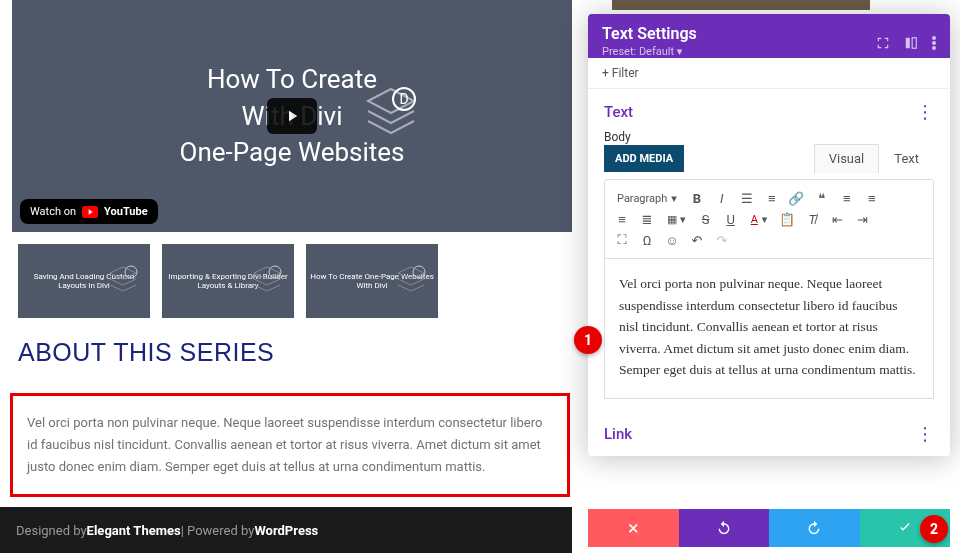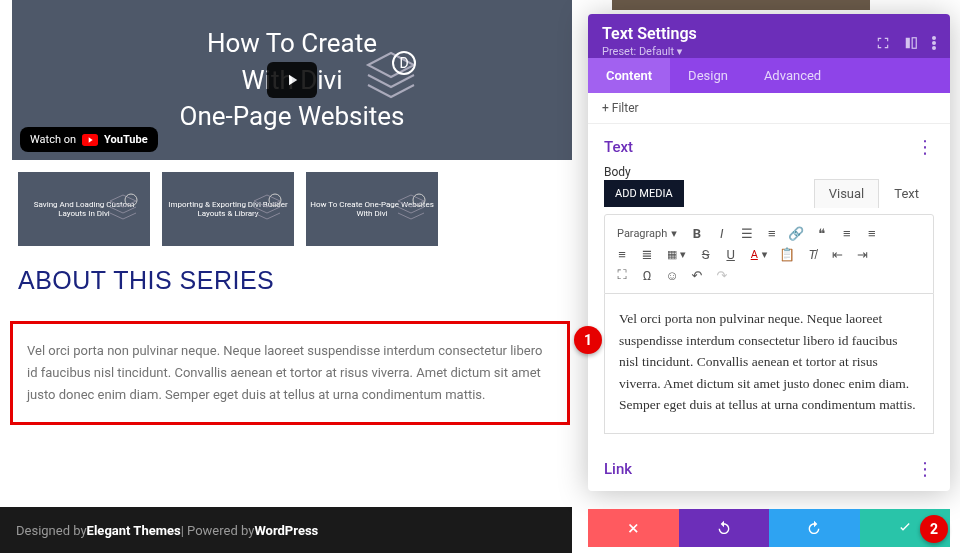--- a/index.html
+++ b/index.html
@@ -1,18 +1,18 @@
 <!DOCTYPE html>
 <html><head>
 <meta charset="utf-8">
 <style>
 *{box-sizing:border-box;margin:0;padding:0;font-family:-apple-system,BlinkMacSystemFont,"Segoe UI",Roboto,sans-serif}
 body{width:960px;height:553px;overflow:hidden;background:#fff;position:relative}
 .page-left{width:582px;float:left}
-.video-main{width:560px;height:160px;background:#4e5869;margin:0 0 12px 12px;position:relative;color:#fff;display:flex;flex-direction:column;align-items:center;justify-content:center}
+.video-main{width:560px;height:232px;background:#4e5869;margin:0 0 12px 12px;position:relative;color:#fff;display:flex;flex-direction:column;align-items:center;justify-content:center}
 .video-title{font-size:26px;font-weight:400;text-align:center;line-height:1.4}
 .play-circle{position:absolute;top:50%;left:50%;transform:translate(-50%,-50%);width:50px;height:36px;background:#000;border-radius:6px;display:flex;align-items:center;justify-content:center;opacity:.85}
 .play-circle svg{fill:#fff}
 .divi-logo-stack{position:absolute;right:150px;top:50%;transform:translateY(-50%)}
 .yt-watch{position:absolute;bottom:8px;left:8px;background:#000;color:#fff;font-size:11px;padding:6px 10px;border-radius:8px;display:flex;align-items:center;gap:6px}
 .thumbs{display:flex;gap:12px;margin:0 0 20px 18px}
 .thumb{width:132px;height:74px;background:#4e5869;position:relative;display:flex;align-items:center;justify-content:center;color:#fff;font-size:8px;text-align:center;padding:4px}
 .thumb .d-ico{position:absolute;right:10px}
 .series-heading{color:#1a237e;font-family:Impact,"Arial Black",sans-serif;font-size:25px;font-weight:400;letter-spacing:.5px;margin:10px 0 26px 18px}
 .body-text-box{border:3px solid #e60000;margin:0 12px 0 10px;padding:16px 14px;color:#737373;font-size:13px;line-height:1.7}
@@ -30,21 +30,21 @@
 .tab.active{background:#a261f0;color:#fff;font-weight:600}
 .search-row{display:flex;align-items:center;padding:8px 14px;border-bottom:1px solid #eee}
 .search-row input{border:none;outline:none;flex:1;font-size:13px;color:#999}
 .filter-btn{font-size:12px;color:#555;cursor:pointer}
 .section{padding:12px 16px}
 .section-hdr{display:flex;justify-content:space-between;align-items:center;margin-bottom:8px}
 .section-hdr h3{color:#6c2eb9;font-size:15px;font-weight:500}
 .dots{color:#6c2eb9;font-size:18px;cursor:pointer}
 .body-lbl{font-size:12px;color:#333;}
 .media-row{display:flex;align-items:center;justify-content:space-between;margin-bottom:6px}
-.add-media{background:#0f172a;color:#fff;border:none;padding:7px 11px;font-size:11px;font-weight:400;cursor:pointer}
+.add-media{background:#0c4a6e;color:#fff;border:none;padding:7px 11px;font-size:11px;font-weight:700;cursor:pointer}
 .vt-tabs{display:flex;gap:0}
 .vt-tab{padding:6px 14px;font-size:13px;color:#555;cursor:pointer;border:1px solid transparent}
 .vt-tab.active{border:1px solid #ddd;border-bottom:none;background:#f9f9f9}
 .toolbar{border:1px solid #ddd;border-radius:3px 3px 0 0;padding:6px 8px}
 .tb-row{display:flex;align-items:center;gap:7px;margin:3px 0;flex-wrap:wrap}
 .tb-sel{font-size:11px;color:#555;display:flex;align-items:flex-start;gap:4px;cursor:pointer;padding:2px 4px}
 .tb-btn{width:18px;height:18px;display:flex;align-items:center;justify-content:center;color:#555;font-size:13px;cursor:pointer}
 .editor-area{border:1px solid #ddd;border-top:none;padding:14px;font-family:Georgia,serif;font-size:13.5px;line-height:1.6;color:#333;min-height:140px}
 .link-section{padding:12px 16px 4px}
 .action-bar{position:absolute;bottom:6px;right:10px;width:362px;height:38px;display:flex}
@@ -161,25 +161,20 @@
           <rect x="3" y="3" width="7" height="18"></rect>
           <rect x="14" y="3" width="7" height="18" fill="none" stroke="#d4c3ef" stroke-width="2"></rect>
         </svg>
       <svg width="4" height="14" viewBox="0 0 4 14">
           <circle cx="2" cy="2" r="2"></circle>
           <circle cx="2" cy="7" r="2"></circle>
           <circle cx="2" cy="12" r="2"></circle>
         </svg>
     </div>
   </div>
-  <div class="tabs">
-    <div class="tab active">Content</div>
-    <div class="tab">Design</div>
-    <div class="tab">Advanced</div>
-  </div>
   <div class="search-row">
     <span class="filter-btn">+  Filter</span>
   </div>
   <div class="section">
     <div class="section-hdr">
       <h3>Text</h3>
       <span class="dots">⋮</span>
     </div>
     <div class="body-lbl">Body</div>
     <div class="media-row">

